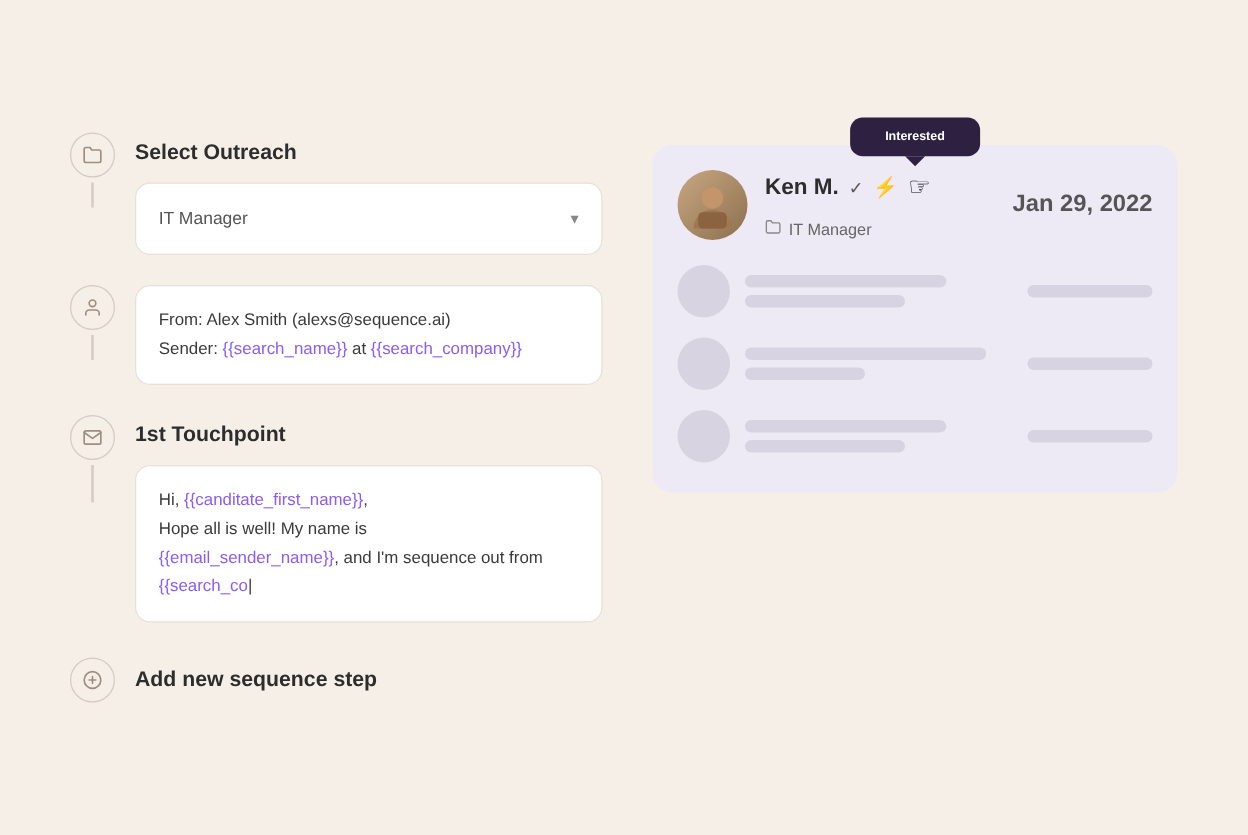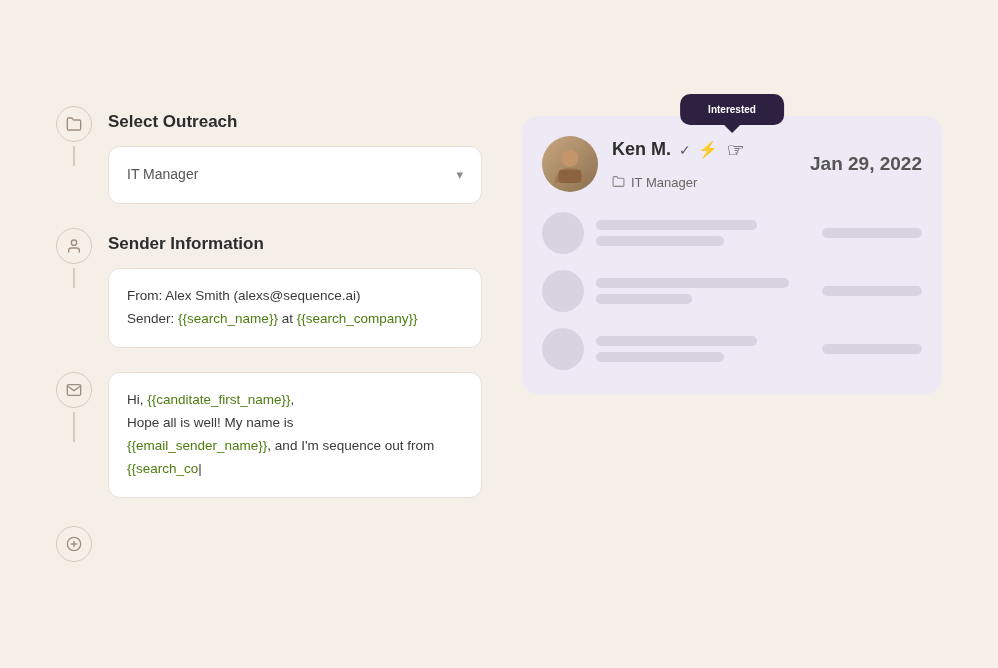--- a/index.html
+++ b/index.html
@@ -102,21 +102,21 @@
       color: #555;
       font-size: 14px;
     }
 
     .dropdown-chevron {
       color: #888;
       font-size: 13px;
     }
 
     .template-var {
-      color: #4d7c0f;
+      color: #8b5cf6;
     }
 
     .label-bold {
       font-weight: 400;
       color: #3a3a3a;
     }
 
     .add-step-section {
       display: flex;
       align-items: center;
@@ -336,21 +336,20 @@
       <div class="section-connector">
         <div class="section-icon">
           <svg width="16" height="16" viewBox="0 0 24 24" fill="none" stroke="#9e8e80" stroke-width="2" stroke-linecap="round" stroke-linejoin="round">
             <path d="M20 21v-2a4 4 0 0 0-4-4H8a4 4 0 0 0-4 4v2"></path>
             <circle cx="12" cy="7" r="4"></circle>
           </svg>
         </div>
         <div class="connector-line"></div>
       </div>
       <div class="section-content">
-        <div class="section-title">Sender Information</div>
         <div class="card">
           <div>
             <span class="label-bold">From:</span>
             <span> Alex Smith (alexs@sequence.ai)</span>
           </div>
           <div>
             <span class="label-bold">Sender:</span>
             <span> </span>
             <span class="template-var">{{search_name}}</span>
             <span> at </span>
@@ -364,39 +363,41 @@
       <div class="section-connector">
         <div class="section-icon">
           <svg width="16" height="16" viewBox="0 0 24 24" fill="none" stroke="#9e8e80" stroke-width="2" stroke-linecap="round" stroke-linejoin="round">
             <path d="M4 4h16c1.1 0 2 .9 2 2v12c0 1.1-.9 2-2 2H4c-1.1 0-2-.9-2-2V6c0-1.1.9-2 2-2z"></path>
             <polyline points="22,6 12,13 2,6"></polyline>
           </svg>
         </div>
         <div class="connector-line" style="min-height: 30px;"></div>
       </div>
       <div class="section-content">
+        <div class="section-title">1st Touchpoint</div>
         <div class="card">
           <div>
             <span>Hi, </span><span class="template-var">{{canditate_first_name}}</span><span>,</span><br>
             <span>Hope all is well! My name is</span><br>
             <span class="template-var">{{email_sender_name}}</span><span>, and I'm sequence out from</span><br>
             <span class="template-var">{{search_co</span><span style="color:#3a3a3a;">|</span>
           </div>
         </div>
       </div>
     </div>
 
     <div class="add-step-section">
       <div class="add-step-icon">
         <svg width="16" height="16" viewBox="0 0 24 24" fill="none" stroke="#9e8e80" stroke-width="2" stroke-linecap="round" stroke-linejoin="round">
           <circle cx="12" cy="12" r="10"></circle>
           <line x1="12" y1="8" x2="12" y2="16"></line>
           <line x1="8" y1="12" x2="16" y2="12"></line>
         </svg>
       </div>
+      <div class="add-step-label">Add new sequence step</div>
     </div>
 
   </div>
 
   <div class="right-panel">
 
     <div class="interested-badge">Interested</div>
 
     <div class="preview-card">
 

